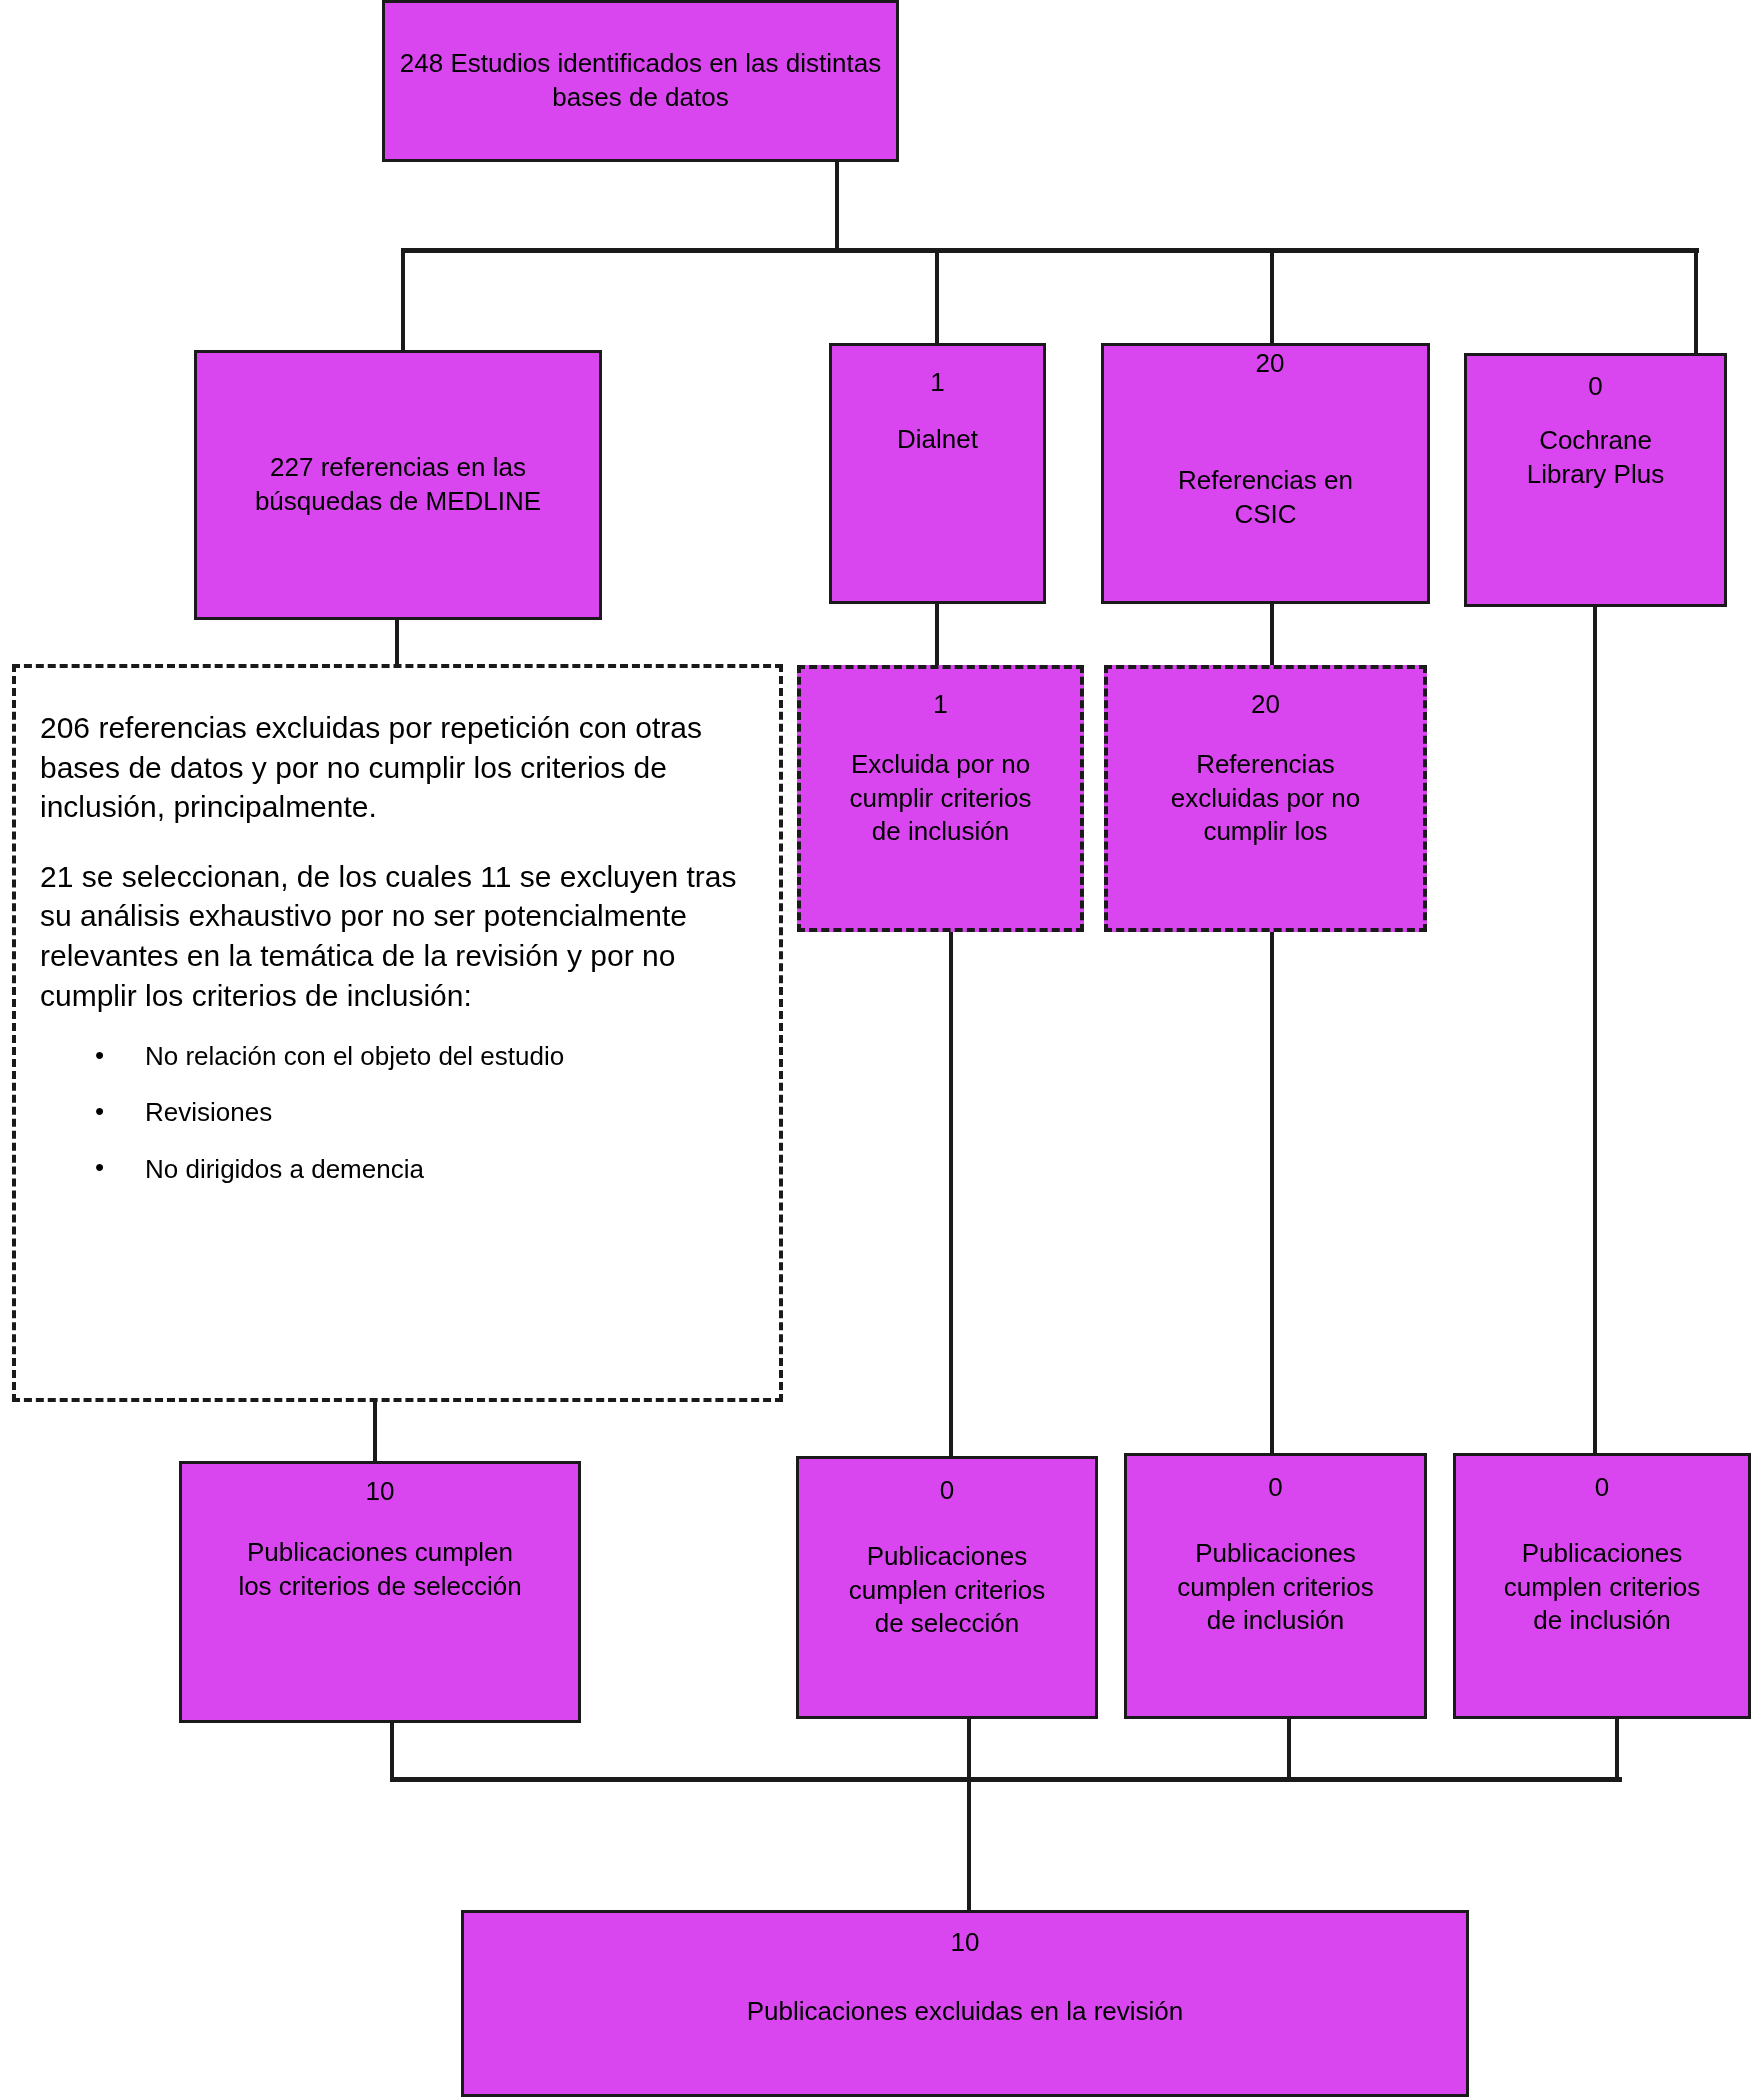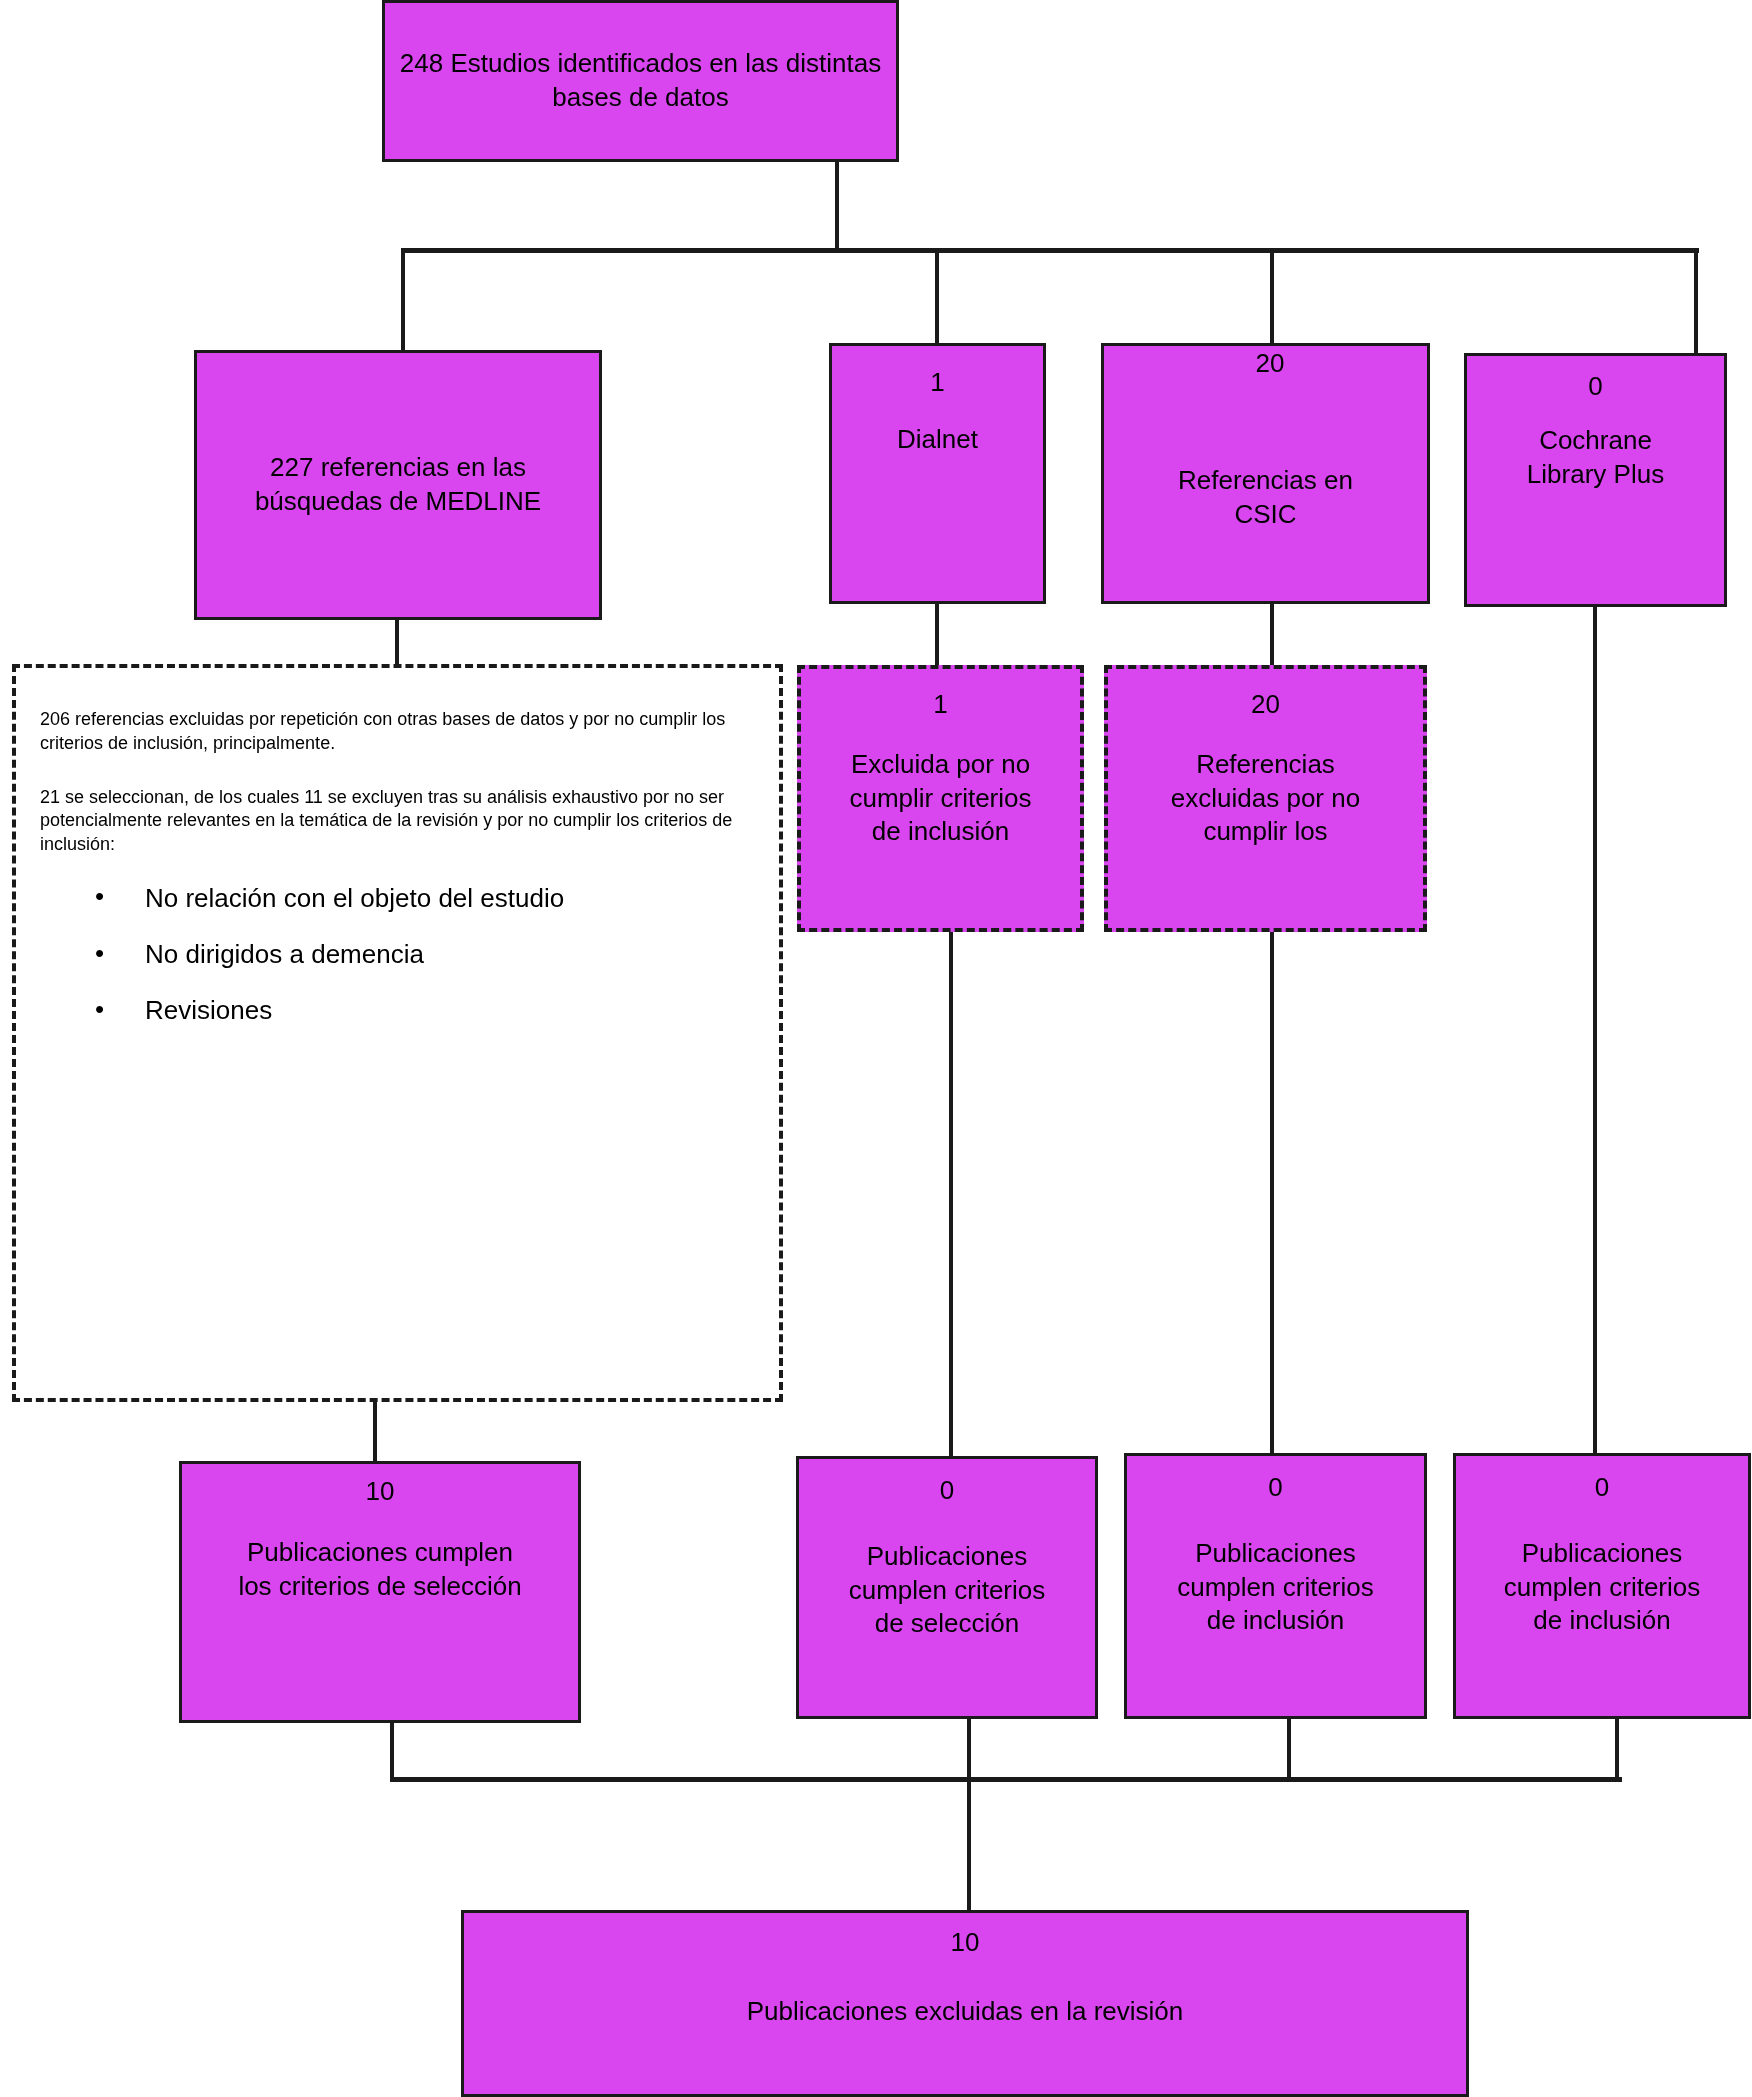--- a/index.html
+++ b/index.html
@@ -65,21 +65,21 @@
   .panel {
     position: absolute;
     box-sizing: border-box;
     border: 4px dashed #1a1a1a;
     background: #ffffff;
     z-index: 5;
     padding: 40px 24px 13px 24px;
   }
   .panel p {
     margin: 0 0 30px 0;
-    font-size: 18px;
+    font-size: 30px;
     line-height: 1.32;
     text-align: left;
     white-space: pre-line;
   }
   .panel ul {
     margin: 0;
     padding: 0 0 0 55px;
     list-style: none;
   }
   .panel li {
@@ -141,22 +141,22 @@
   <div class="vline" style="left:935px; top:602px; width:4px; height:63px;"></div>
   <div class="vline" style="left:1270px; top:602px; width:4px; height:63px;"></div>
 
   <div class="vline" style="left:1593px; top:606px; width:4px; height:856px;"></div>
 
   <div class="panel" style="left:12px; top:664px; width:771px; height:738px;">
     <p>206 referencias excluidas por repetición con otras bases de datos y por no cumplir los criterios de inclusión, principalmente.</p>
     <p style="margin-bottom:25px;">21 se seleccionan, de los cuales 11 se excluyen tras su análisis exhaustivo por no ser potencialmente relevantes en la temática de la revisión y por no cumplir los criterios de inclusión:</p>
     <ul>
       <li>No relación con el objeto del estudio</li>
+      <li>Revisiones</li>
       <li>No dirigidos a demencia</li>
-      <li>Revisiones</li>
     </ul>
   </div>
 
   <div class="node dashed" style="left:797px; top:665px; width:287px; height:267px; justify-content:flex-start; padding-top:21px;">
     <div class="count">1</div>
     <div class="label" style="margin-top:28px;">Excluida por no
 cumplir criterios
 de inclusión</div>
   </div>
 

